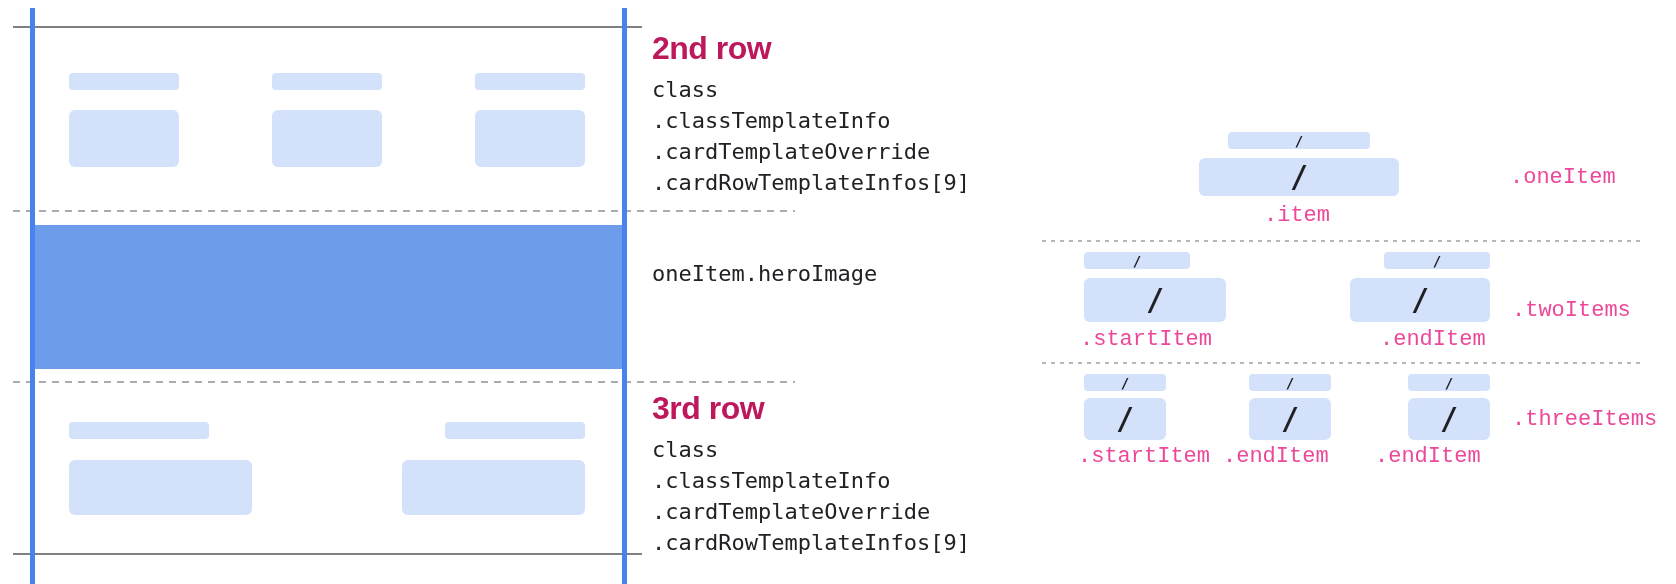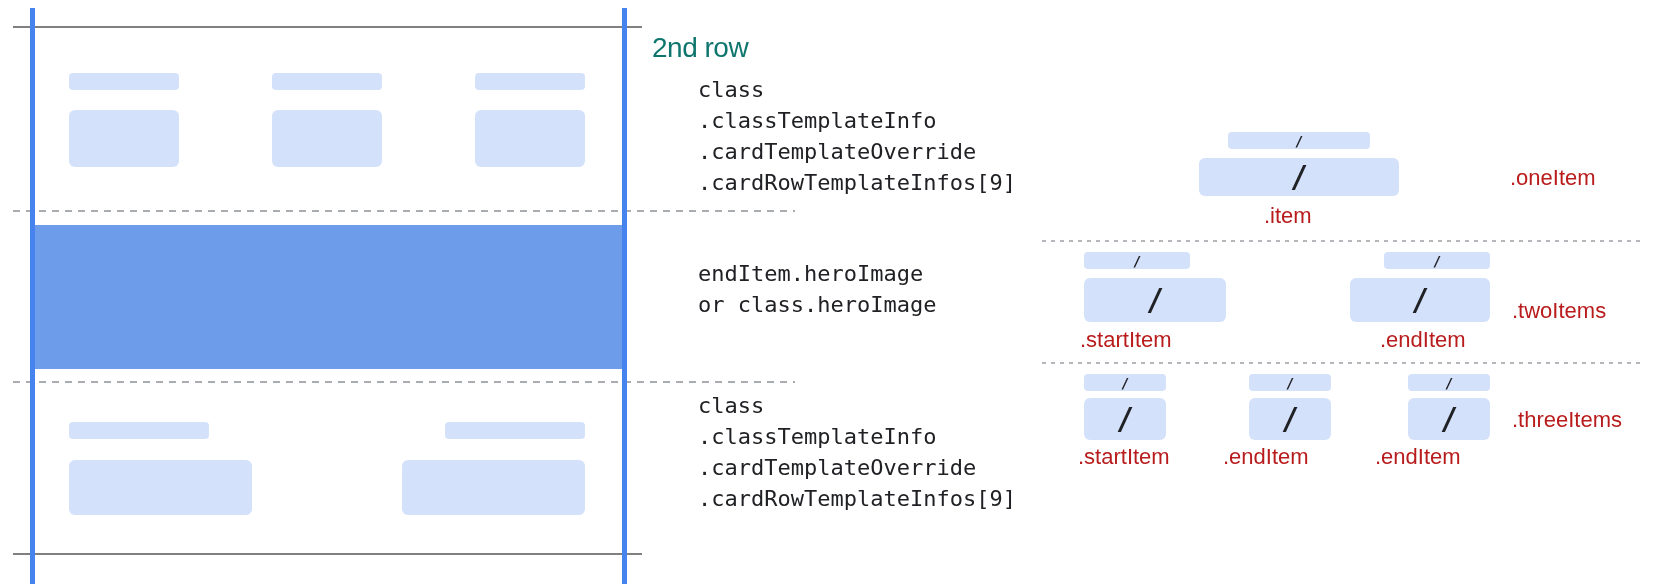--- a/index.html
+++ b/index.html
@@ -20,26 +20,26 @@
   .bar-lg{position:absolute;background:#d3e1fa;border-radius:6px;
           display:flex;align-items:center;justify-content:center;}
   .hero{position:absolute;background:#6d9ceb;z-index:1;}
 
   .slash-sm{font-family:"DejaVu Sans Mono","Liberation Mono",monospace;
             font-weight:bold;font-size:14px;color:#202124;line-height:1;}
   .slash-lg{font-family:"DejaVu Sans Mono","Liberation Mono",monospace;
             font-weight:bold;font-size:30px;color:#202124;line-height:1;}
 
   
-  .heading{font-family:"Liberation Sans",sans-serif;font-weight:normal;font-size:28px;
-           line-height:36px;color:#0f766e;letter-spacing:-0.5px;}
+  .heading{font-family:"Liberation Sans",sans-serif;font-weight:bold;font-size:32px;
+           line-height:36px;color:#be185d;letter-spacing:-0.5px;}
   .code{font-family:"DejaVu Sans Mono","Liberation Mono",monospace;font-size:22px;
-        line-height:31px;color:#202124;white-space:pre;margin-left:46px;}
-  .codelabel{position:absolute;font-family:Liberation Sans, sans-serif;
-        font-size:22px;line-height:24px;color:#b91c1c;white-space:pre;}
+        line-height:31px;color:#202124;white-space:pre;}
+  .codelabel{position:absolute;font-family:Liberation Mono, monospace;
+        font-size:22px;line-height:24px;color:#ec4899;white-space:pre;}
   .block{position:absolute;}
   .block .heading{margin:0 0 8px 0;}
 </style>
 </head>
 <body>
 
 <div class="canvas">
 
   <div class="hero" style="left:30px;top:225px;width:597px;height:144px;"></div>
 
@@ -64,25 +64,25 @@
 
   <div class="block" style="left:652px;top:30px;">
     <div class="heading">2nd row</div>
     <div class="code">class</div>
     <div class="code">.classTemplateInfo</div>
     <div class="code">.cardTemplateOverride</div>
     <div class="code">.cardRowTemplateInfos[9]</div>
   </div>
 
   <div class="block" style="left:652px;top:258px;">
-    <div class="code">endItem.heroImage</div>
-    <div class="code">or class.heroImage</div>
+    <div class="code">oneItem.heroImage</div>
   </div>
 
   <div class="block" style="left:652px;top:390px;">
+    <div class="heading">3rd row</div>
     <div class="code">class</div>
     <div class="code">.classTemplateInfo</div>
     <div class="code">.cardTemplateOverride</div>
     <div class="code">.cardRowTemplateInfos[9]</div>
   </div>
 
   <div class="bar-sm" style="left:1228px;top:132px;width:142px;">
     <span class="slash-sm">/</span>
   </div>
   <div class="bar-lg" style="left:1199px;top:158px;width:200px;height:38px;">

